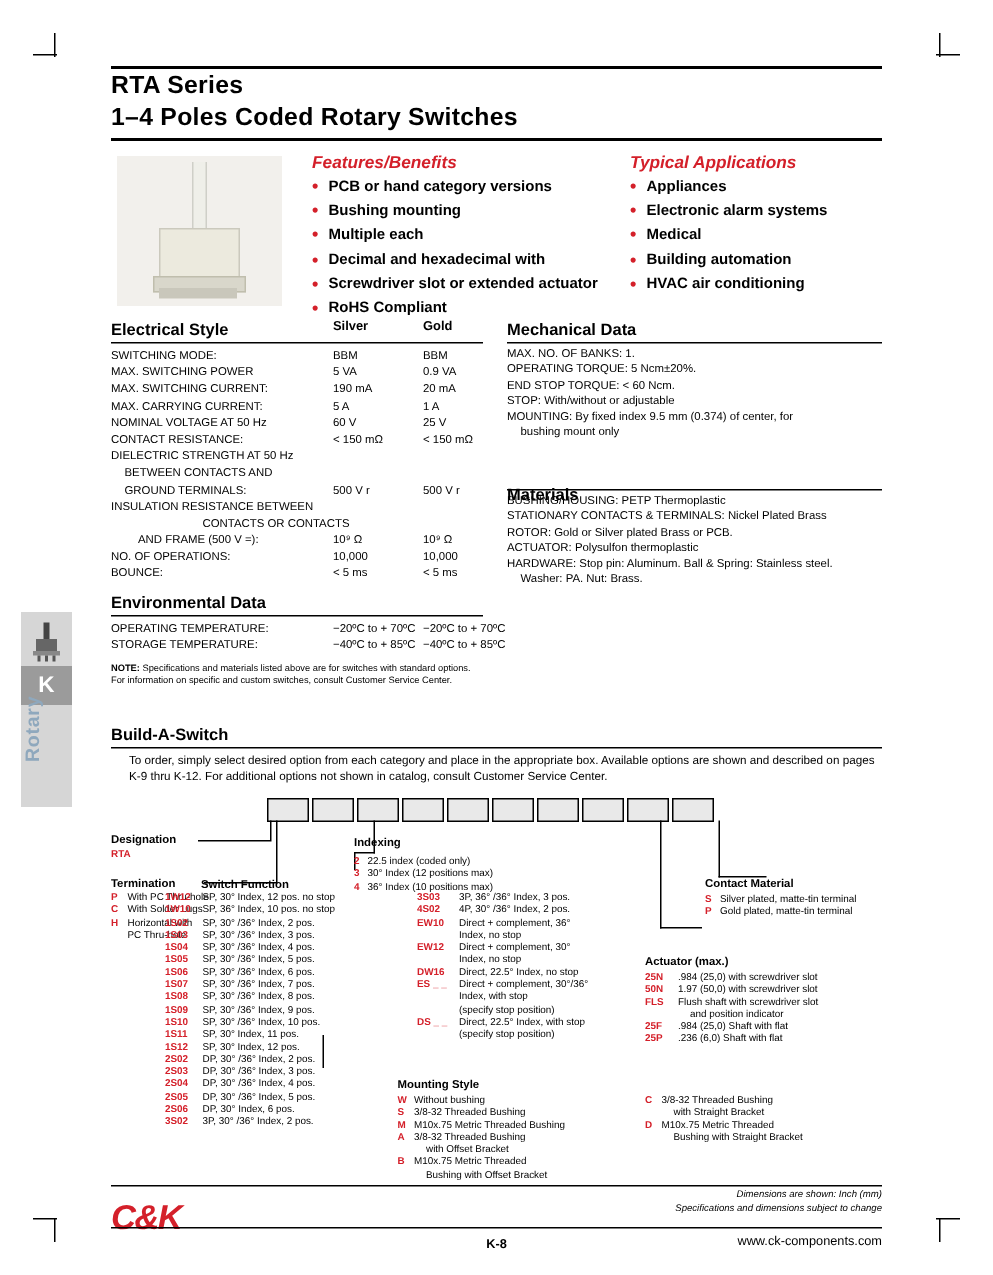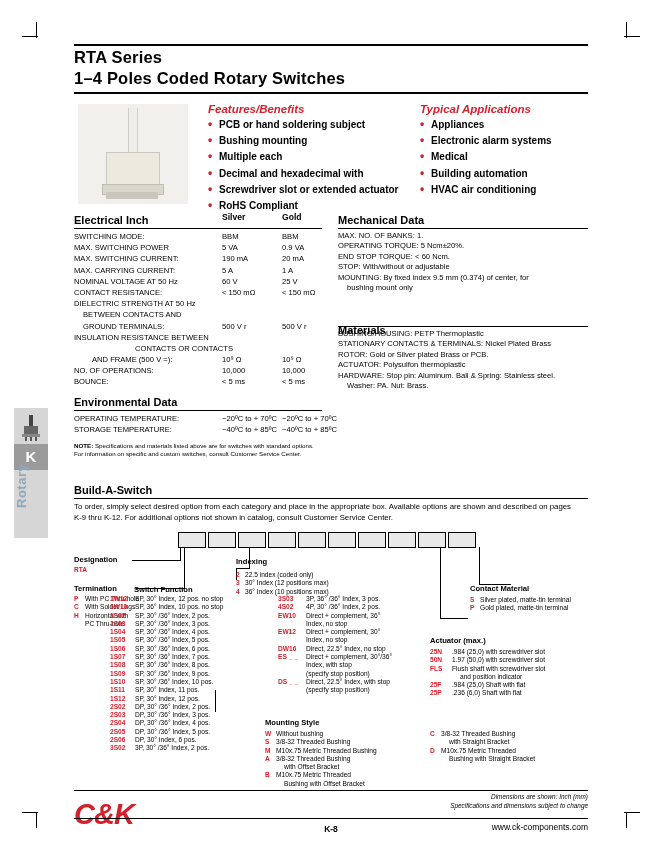--- a/index.html
+++ b/index.html
@@ -213,20 +213,21 @@
   }
   .mech div { margin-bottom: 0px; }
   .mech .indent { padding-left: 9px; }
 
   
   .bas-desc {
     position: absolute;
     font-size: 7.8px;
     line-height: 10.5px;
     width: 500px;
+    margin-left: 12px;
   }
   .boxes {
     position: absolute;
     left: 178px;
     top: 532px;
     width: 320px;
     height: 14px;
   }
   .boxes span {
     position: absolute;
@@ -266,21 +267,21 @@
     position: absolute;
     left: 74px;
     width: 514px;
     height: 1px;
     background: #000;
   }
   .ck-logo {
     position: absolute;
     left: 74px;
     top: 798px;
-    font-size: 29px;
+    font-size: 23px;
     font-weight: bold;
     color: #d4202a;
     font-style: italic;
     letter-spacing: -1px;
   }
   .foot-note {
     position: absolute;
     right: 74px;
     top: 793px;
     text-align: right;
@@ -336,38 +337,38 @@
   <div class="hdr-rule" style="top:92px;"></div>
 
   <div class="photo"></div>
   <div class="knob-stem"></div>
   <div class="knob-body"></div>
   <div class="knob-base"></div>
   <div class="knob-pins"></div>
 
   <div class="col-head" style="left:208px; top:103px;">Features/Benefits</div>
   <div class="bullet-list" style="left:208px; top:119px; width:195px;">
-    <div>PCB or hand soldering subject</div>
+    <div>PCB or hand category versions</div>
     <div>Bushing mounting</div>
     <div>Multiple each</div>
     <div>Decimal and hexadecimal with</div>
     <div>Screwdriver slot or extended actuator</div>
     <div>RoHS Compliant</div>
   </div>
 
   <div class="col-head" style="left:420px; top:103px;">Typical Applications</div>
   <div class="bullet-list" style="left:420px; top:119px; width:170px;">
     <div>Appliances</div>
     <div>Electronic alarm systems</div>
     <div>Medical</div>
     <div>Building automation</div>
     <div>HVAC air conditioning</div>
   </div>
 
-  <div class="sect-title" style="left:74px; top:214px;">Electrical Inch</div>
+  <div class="sect-title" style="left:74px; top:214px;">Electrical Style</div>
   <div class="sect-rule" style="left:74px; top:228px; width:248px;"></div>
   <div class="tbl" style="left:74px; top:213px; width:260px;">
     <div class="row" style="height:14px;">
       <div class="c1 hdr">Silver</div>
       <div class="c2 hdr">Gold</div>
     </div>
     <div class="row" style="margin-top:5px;">
       <div class="lbl">SWITCHING MODE:</div>
       <div class="c1">BBM</div>
       <div class="c2">BBM</div>

